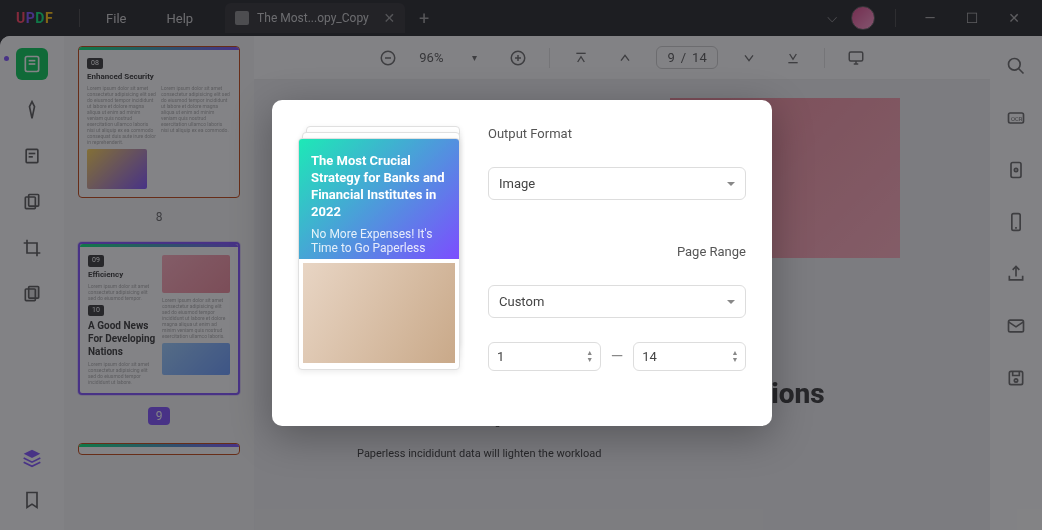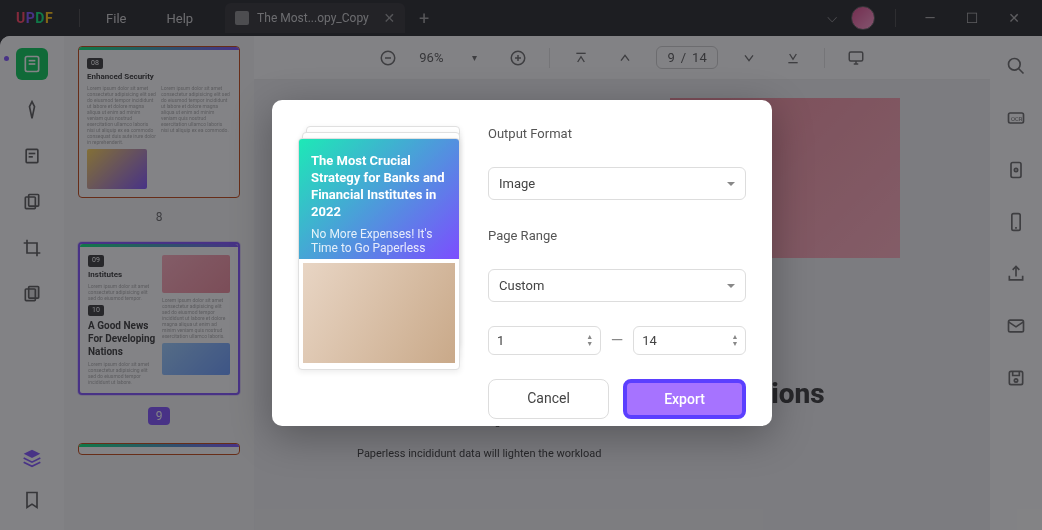--- a/index.html
+++ b/index.html
@@ -191,21 +191,21 @@
       </div>
     </div>
     <div class="page-num">8</div>
 
     <div class="thumb current">
       <div class="thumb-bar"></div>
       <div class="thumb-content">
         <div style="display:flex; gap:6px;">
           <div style="flex:1;">
             <span class="thumb-badge">09</span>
-            <div class="thumb-heading">Institutes</div>
+            <div class="thumb-heading">Efficiency</div>
             <div class="lorem">Lorem ipsum dolor sit amet consectetur adipisicing elit sed do eiusmod tempor.</div>
             <span class="thumb-badge" style="margin-top:4px;">10</span>
             <div class="thumb-heading" style="font-size:10px;">A Good News For Developing Nations</div>
             <div class="lorem">Lorem ipsum dolor sit amet consectetur adipisicing elit sed do eiusmod tempor incididunt ut labore.</div>
           </div>
           <div style="flex:1;">
             <div style="height:38px;background:linear-gradient(135deg,#fab,#e89);border-radius:2px;margin-bottom:4px;"></div>
             <div class="lorem">Lorem ipsum dolor sit amet consectetur adipisicing elit sed do eiusmod tempor incididunt ut labore et dolore magna aliqua ut enim ad minim veniam quis nostrud exercitation ullamco laboris.</div>
             <div style="height:32px;background:linear-gradient(135deg,#9cf,#69f);border-radius:2px;margin-top:4px;"></div>
           </div>
@@ -350,37 +350,33 @@
           <div class="preview-cover-title">The Most Crucial Strategy for Banks and Financial Institutes in 2022</div>
           <div class="preview-cover-sub">No More Expenses! It's Time to Go Paperless</div>
         </div>
         <div class="preview-photo"></div>
       </div>
     </div>
   </div>
   <div class="modal-form">
     <div class="form-label">Output Format</div>
     <div class="form-select">Image</div>
-    <div class="form-label" style="margin-top:4px;">Page Range</div>
+    <div class="form-label" style="margin-top:20px;text-align:right;">Page Range</div>
     <div class="form-select">Custom</div>
     <div class="range-row">
       <div class="num-input">
         <span>1</span>
         <div class="spinner">
             <span>▲</span>
             <span>▼</span>
           </div>
       </div>
       <span class="dash">—</span>
       <div class="num-input">
         <span>14</span>
         <div class="spinner">
             <span>▲</span>
             <span>▼</span>
           </div>
       </div>
     </div>
-    <div class="modal-actions">
-      <div class="btn">Cancel</div>
-      <div class="btn primary">Export</div>
-    </div>
   </div>
 </div>
 
 </body></html>

